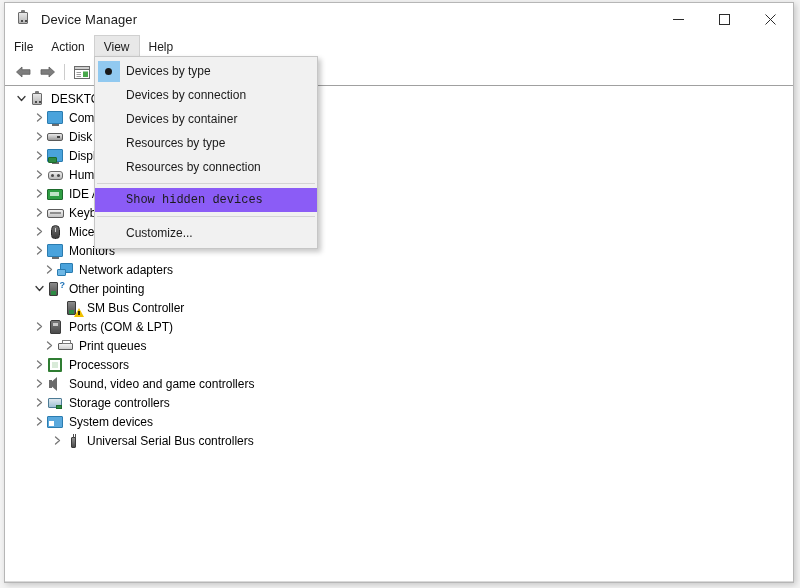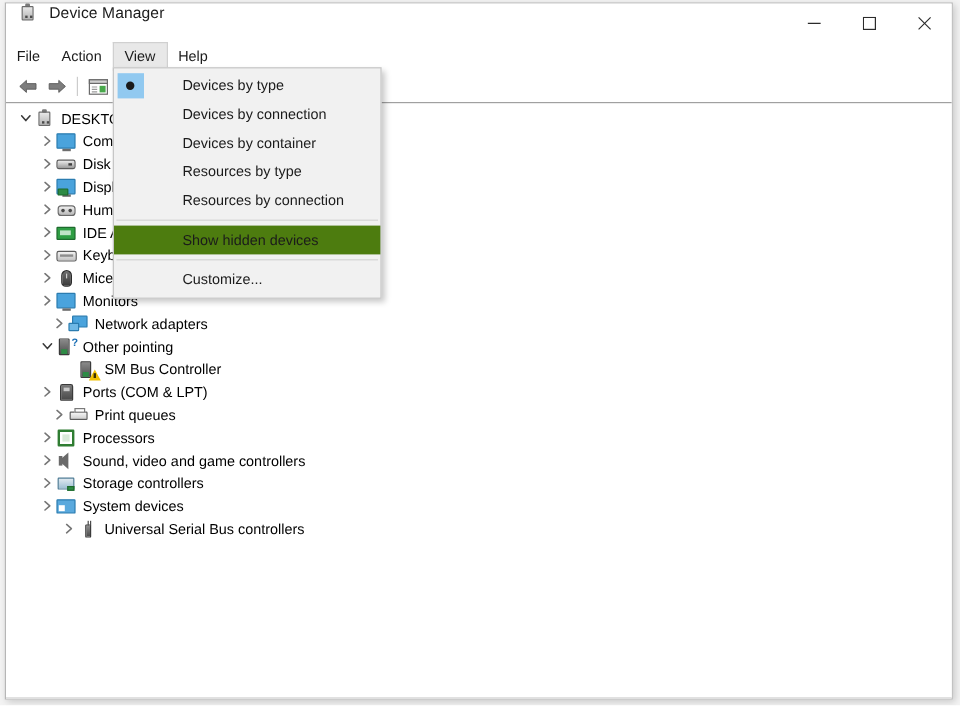--- a/index.html
+++ b/index.html
@@ -31,20 +31,21 @@
     box-shadow: 2px 2px 6px rgba(0,0,0,0.18);
     display: flex;
     flex-direction: column;
   }
   
   .titlebar {
     height: 32px;
     min-height: 32px;
     background: #ffffff;
     display: flex;
+    align-items: center;
     position: relative;
   }
   .title-icon {
     margin-left: 10px;
     width: 18px;
     height: 18px;
     position: relative;
   }
   .title-text {
     margin-left: 8px;
@@ -216,23 +217,24 @@
     white-space: nowrap;
   }
   .menu-item .gutter {
     width: 28px;
     min-width: 28px;
     height: 24px;
     display: flex;
     align-items: center;
     justify-content: center;
   }
-  .menu-item .mlabel { padding-left: 3px; margin-left: 26px; }
+  .menu-item .mlabel { padding-left: 3px; }
   .menu-item.highlighted {
-    background: #4d7c0f;
+    background: #8b5cf6;
+    font-family: Liberation Mono, monospace;
   }
   .radio-box {
     width: 22px;
     height: 21px;
     background: #91c9f0;
     display: flex;
     align-items: center;
     justify-content: center;
     margin-left: -1px;
   }

